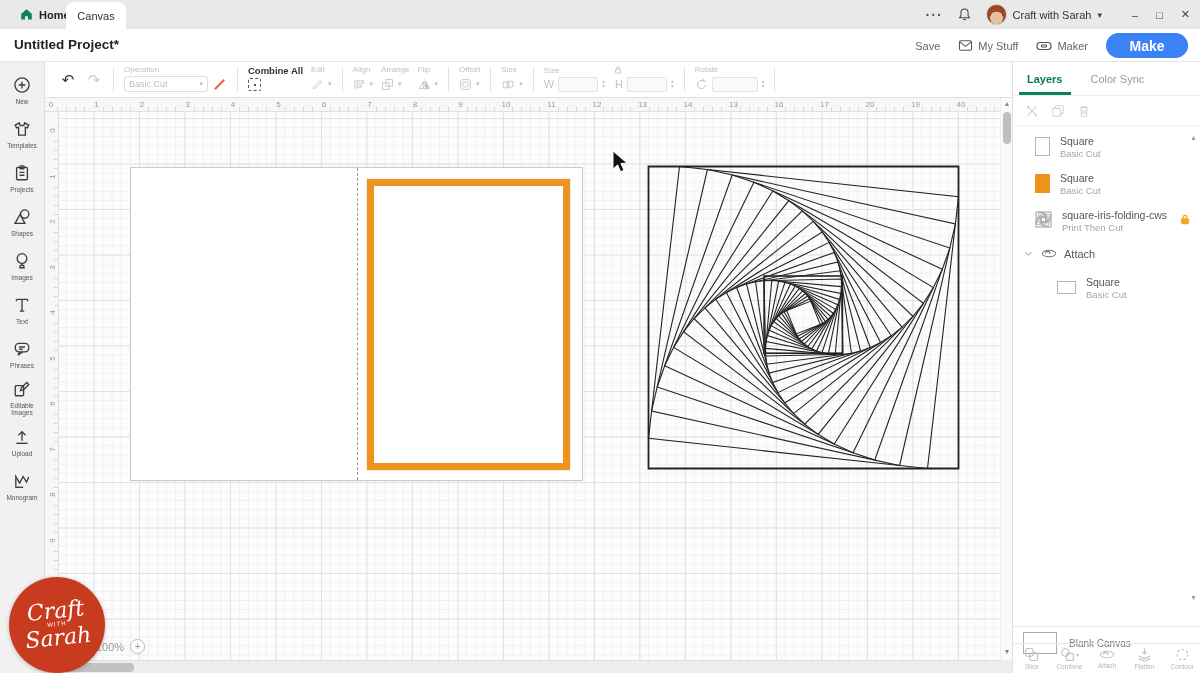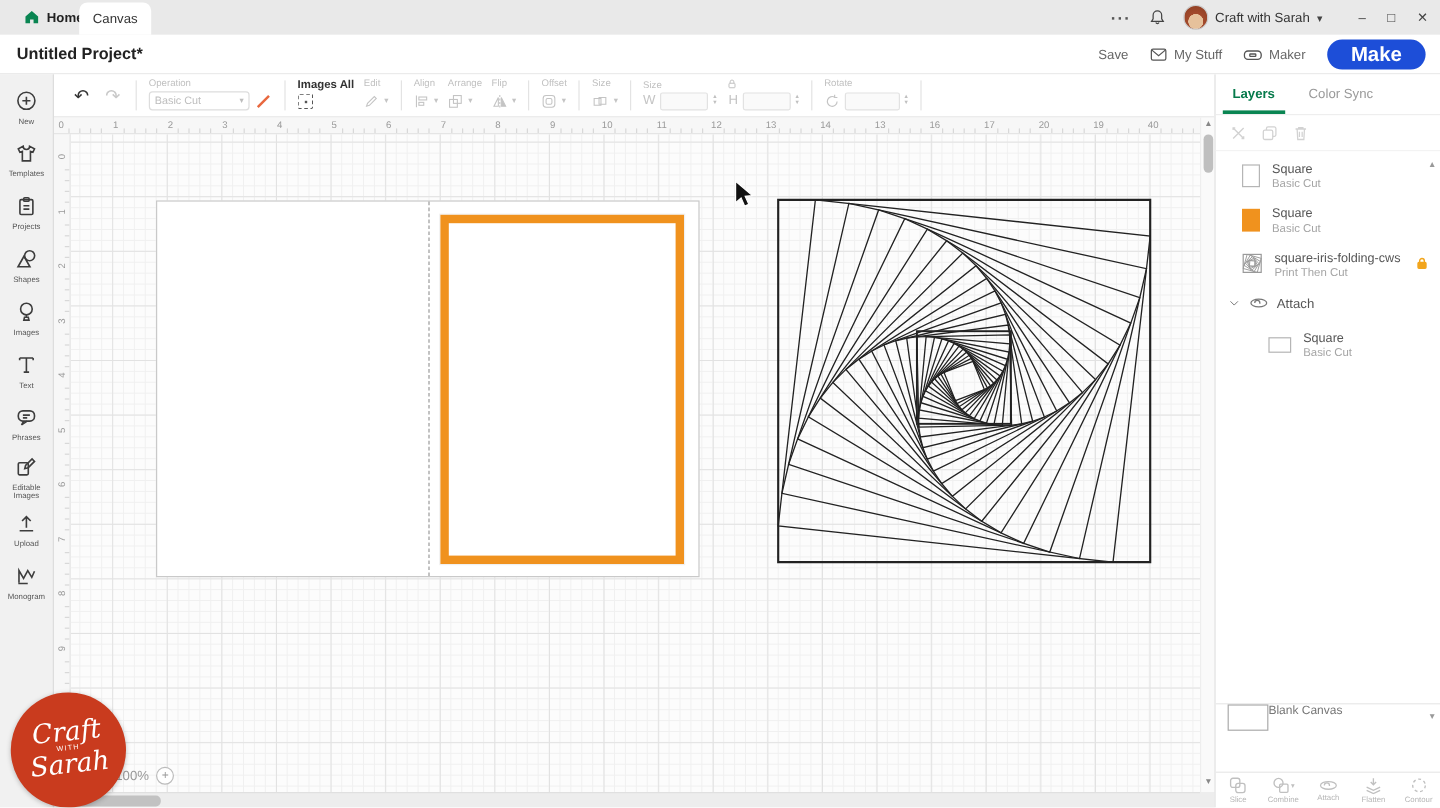--- a/index.html
+++ b/index.html
@@ -18,21 +18,21 @@
   .acct .nm { font-size:11px; color:#333; }
   .chev { font-size:9px; color:#444; }
   .winbtns { display:flex; align-items:center; gap:18px; margin-left:16px; color:#444; }
   .winbtns span { cursor:pointer; font-size:11px; }
 
   
   #header { position:absolute; left:0; top:29px; width:1200px; height:33px; background:#fff; border-bottom:1px solid #e6e6e6; }
   #project-title { position:absolute; left:14px; top:8px; font-size:13.5px; font-weight:bold; color:#222; }
   .hdr-right { position:absolute; right:12px; top:0; height:33px; display:flex; align-items:center; gap:18px; }
   .hdr-item { display:flex; align-items:center; gap:5px; color:#666; font-size:11px; cursor:pointer; }
-  .make-btn { width:82px; height:25px; border-radius:13px; background:#1d4ed8; color:#fff; font-weight:bold; font-size:17px; border:none; display:flex; align-items:center; justify-content:center; cursor:pointer; }
+  .make-btn { width:82px; height:25px; border-radius:13px; background:#3b82f6; color:#fff; font-weight:bold; font-size:14px; border:none; display:flex; align-items:center; justify-content:center; cursor:pointer; }
 
   
   #toolbar { position:absolute; left:45px; top:62px; width:967px; height:36px; background:#fff; border-bottom:1px solid #e0e0e0; display:flex; align-items:stretch; padding-left:10px; }
   .tb-btn { width:26px; display:flex; align-items:center; justify-content:center; font-size:15px; cursor:pointer; }
   .tb-div { width:1px; background:#e3e3e3; margin:5px 6px; }
   .tgrp { display:flex; flex-direction:column; align-items:flex-start; padding:3px 4px 2px 4px; }
   .tgrp .glabel { font-size:8px; color:#c0c0c0; height:10px; }
   .tgrp .gctrl { display:flex; align-items:center; gap:4px; height:18px; color:#c4c4c4; }
   .tgrp.enabled .glabel { color:#333; font-size:9.5px; font-weight:bold; }
   .opsel { width:84px; height:16px; border:1px solid #ddd; border-radius:3px; font-size:9px; color:#bdbdbd; display:flex; align-items:center; justify-content:space-between; padding:0 4px; }
@@ -97,21 +97,21 @@
   .lrow { position:relative; display:flex; align-items:center; gap:10px; height:37px; padding-left:22px; cursor:pointer; }
   .lrow .thumb { flex:0 0 auto; }
   .lrow .meta .nm { font-size:10.5px; color:#555; }
   .lrow .meta .op { font-size:9.5px; color:#a5a5a5; margin-top:1px; }
   .lrow.group { height:30px; padding-left:10px; gap:7px; color:#555; font-size:11px; }
   .th-square { width:15px; height:19px; }
   .th-outline { width:19px; height:13px; border:1px solid #b5b5b5; background:#fff; }
   .th-score { width:0; height:20px; border-left:2px dotted #c4c4c4; margin:0 7px; }
   .lock { position:absolute; right:10px; top:11px; }
   .lscroll { position:absolute; right:4px; font-size:7px; color:#999; }
-  #blankrow { position:absolute; left:0; top:524px; width:188px; height:33px; border-top:1px solid #e8e8e8; display:flex; padding-left:10px; }
+  #blankrow { position:absolute; left:0; top:564px; width:188px; height:33px; border-top:1px solid #e8e8e8; display:flex; align-items:center; gap:12px; padding-left:10px; }
   #blankrow .bthumb { width:34px; height:22px; background:#fff; border:1px solid #aaa; }
   #blankrow .blbl { font-size:10px; color:#777; }
   #rp-actions { position:absolute; left:0; top:581px; width:188px; height:30px; border-top:1px solid #e8e8e8; display:flex; }
   .act { flex:1; display:flex; flex-direction:column; align-items:center; justify-content:center; gap:1px; color:#c0c0c0; cursor:pointer; }
   .act .albl { font-size:6.5px; color:#b5b5b5; }
   .act .irow { display:flex; align-items:center; gap:1px; }
 </style>
 </head>
 <body>
 
@@ -177,21 +177,21 @@
           <span>Basic Cut</span>
           <span style="font-size:7px">▾</span>
         </span>
       <svg class="ic" width="15" height="15" viewBox="0 0 16 16">
           <line x1="3" y1="13" x2="13" y2="3" stroke="#E8683F" stroke-width="2.2"></line>
         </svg>
     </span>
   </div>
   <div class="tb-div"></div>
   <div class="tgrp enabled">
-    <span class="glabel">Images All</span>
+    <span class="glabel">Combine All</span>
     <span class="gctrl">
         <span class="dashed-sq"></span>
       </span>
   </div>
   <div class="tgrp">
     <span class="glabel">Edit</span>
     <span class="gctrl">
       <svg class="ic" width="13" height="13" viewBox="0 0 16 16" fill="none" stroke="currentColor" stroke-width="1.1">
           <path d="M3 13 L4 10 L11 3 L13 5 L6 12 Z"></path>
         </svg>

